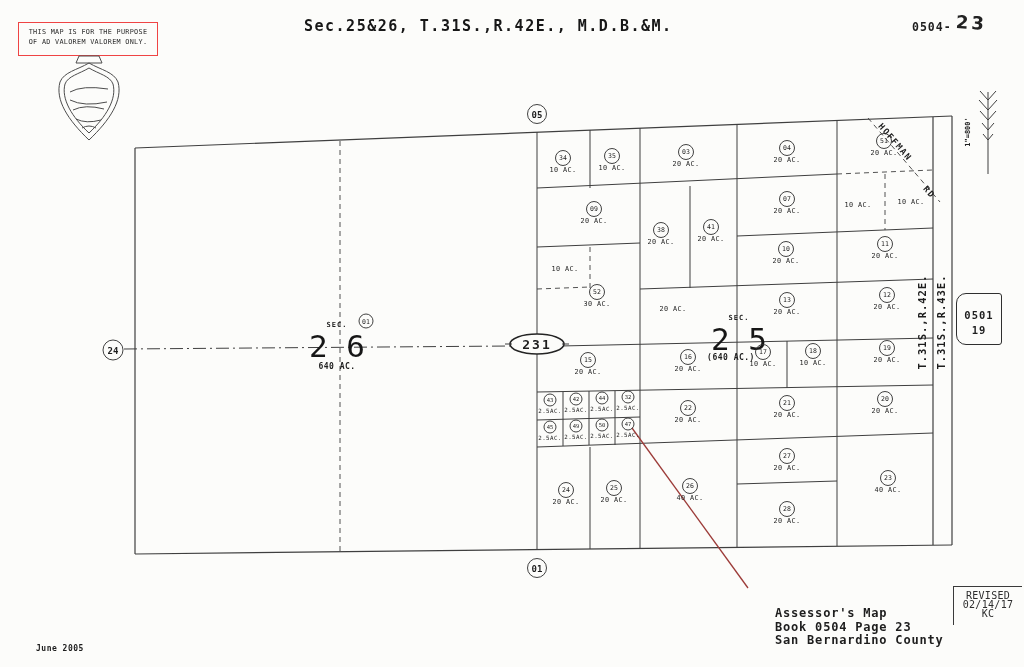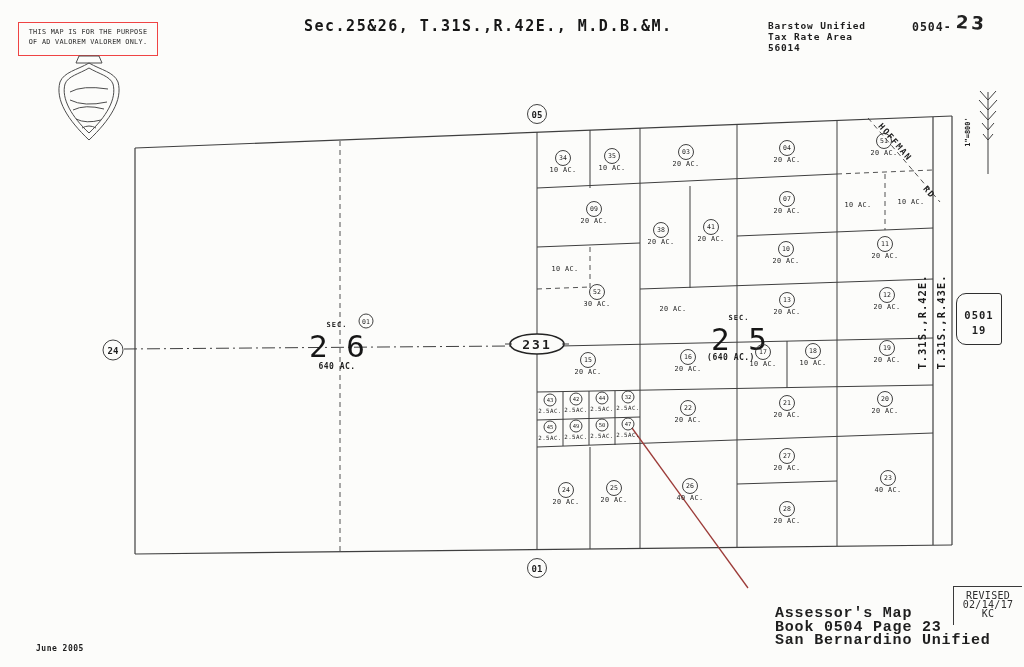--- a/index.html
+++ b/index.html
@@ -25,21 +25,21 @@
     font-family:"DejaVu Sans",sans-serif;transform:rotate(4deg);color:#222;}
   .adj-sheet{
     left:956px;top:293px;width:44px;height:36px;border:1.4px solid #2f2f2f;
     border-radius:10px 3px 3px 10px;text-align:center;font-size:10.5px;font-weight:bold;
     line-height:15px;padding-top:14px;letter-spacing:1px;background:#fcfcfa;
   }
   .rev-box{
     left:953px;top:586px;width:68px;height:34px;border-left:1px solid #3a3a3a;border-top:1px solid #3a3a3a;
     font-size:10px;line-height:9px;text-align:center;padding-top:4px;color:#2d2d2d;letter-spacing:.3px;
   }
-  .assessor{left:775px;top:607px;font-size:15px;font-weight:bold;line-height:13.5px;letter-spacing:.8px;font-family:Liberation Mono, monospace;}
+  .assessor{left:775px;top:607px;font-size:12px;font-weight:bold;line-height:13.5px;letter-spacing:.8px;}
   .datestamp{left:36px;top:644px;font-size:8px;font-weight:bold;letter-spacing:.5px;}
   svg text{font-family:"DejaVu Sans Mono","Liberation Mono",monospace;fill:#1e1e1e;}
   .ln{stroke:#3f3f3f;stroke-width:1;fill:none;}
   .ln.thick{stroke-width:1.2;}
   .ln.dash{stroke-dasharray:5 4;stroke-width:.9;}
   .ln.dashdot{stroke-dasharray:13 4 2 4;stroke-width:1;}
   .redline{stroke:#9c3b38;stroke-width:1.3;fill:none;}
   .pcirc{stroke:#2c2c2c;stroke-width:.9;fill:none;}
   .ovaltxt{font-size:13px;font-weight:bold;letter-spacing:2px;}
   .marktxt{font-size:9px;font-weight:bold;}
@@ -56,43 +56,38 @@
 
 <div class="sheet">
 
   <div class="abs disclaimer">
     <div>THIS MAP IS FOR THE PURPOSE</div>
     <div>OF AD VALOREM VALOREM ONLY.</div>
   </div>
 
   <div class="abs map-title">Sec.25&amp;26, T.31S.,R.42E., M.D.B.&amp;M.</div>
 
-  <div class="abs tra">
-    <div>Barstow Unified</div>
-    <div>Tax Rate Area</div>
-    <div>56014</div>
-  </div>
 
   <div class="abs sheetcode">0504-</div>
   <div class="abs sheetpage">23</div>
 
   <div class="abs adj-sheet">
     <div>0501</div>
     <div>19</div>
   </div>
 
   <div class="abs rev-box">
     <div>REVISED</div>
     <div>02/14/17 KC</div>
   </div>
 
   <div class="abs assessor">
     <div>Assessor's Map</div>
     <div>Book 0504 Page 23</div>
-    <div>San Bernardino Unified</div>
+    <div>San Bernardino County</div>
   </div>
 
   <div class="abs datestamp">June 2005</div>
 
   <svg class="abs" style="left:0;top:0;" width="1024" height="667" viewBox="0 0 1024 667">
 
     <g>
       <path class="seal" d="M79,56 h20 l3,7 h-26 z"></path>
       <path class="seal" d="M89,63 C77,70 64,72 60,82 C55,100 68,120 89,140 C110,120 123,100 118,82 C114,72 101,70 89,63 Z"></path>
       <path class="seal" d="M89,68 C79,74 68,76 65,84 C61,99 72,117 89,133 C106,117 117,99 113,84 C110,76 99,74 89,68 Z"></path>

